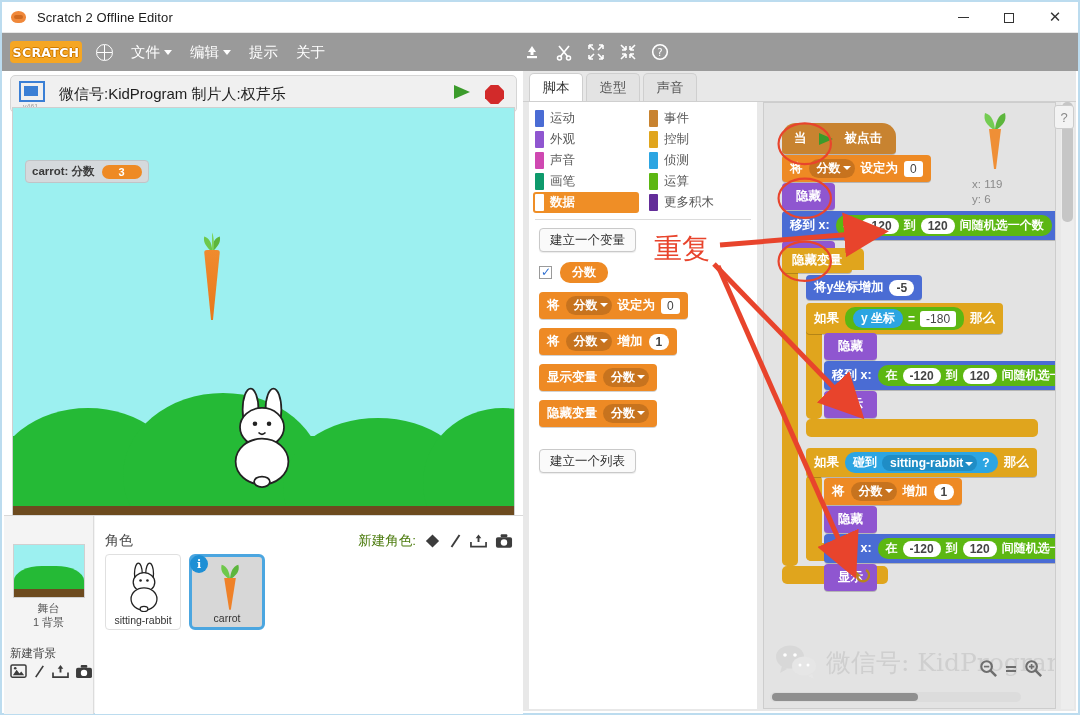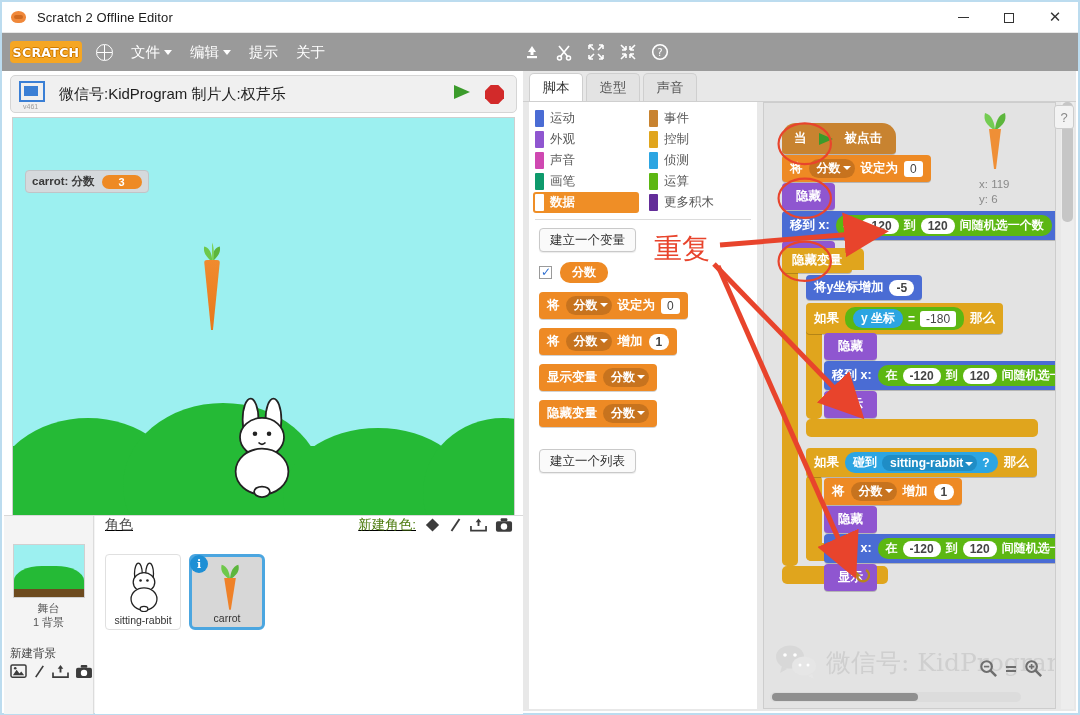--- a/index.html
+++ b/index.html
@@ -88,21 +88,21 @@
   .proj-icon .inner { position: absolute; left: 7px; top: 7px; width: 14px; height: 10px; background: #3a7fd5; }
   .proj-ver { position: absolute; left: 6px; bottom: -1px; font-size: 7px; color: #9b9b9b; }
   .proj-title { margin-left: 12px; font-size: 15px; color: #1d1d1d; }
   .flag-green {
     position: absolute; right: 46px; top: 9px; width: 0; height: 0;
     border-left: 16px solid #3b9b2b; border-top: 7px solid transparent; border-bottom: 7px solid transparent;
   }
   .stop-red { position: absolute; right: 12px; top: 9px; width: 19px; height: 19px; background: #d22a2a; border-radius: 3px; clip-path: polygon(30% 0,70% 0,100% 30%,100% 70%,70% 100%,30% 100%,0 70%,0 30%); }
 
   .stage {
-    position: absolute; left: 8px; top: 46px; width: 503px; height: 442px;
+    position: absolute; left: 8px; top: 36px; width: 503px; height: 442px;
     background: #9ff2f2; overflow: hidden; border: 1px solid #cfcfcf;
   }
   .sky { position: absolute; inset: 0; background: #9cf0f0; }
   .hills { position: absolute; left: -20px; bottom: 40px; width: 560px; height: 130px; }
   .hill { position: absolute; bottom: -50px; border-radius: 50%; background: #25ba36; }
   .ground { position: absolute; left: 0; bottom: 0; width: 100%; height: 42px; background: #6d4b1f; }
   .grass-strip { position: absolute; left: 0; bottom: 40px; width: 100%; height: 72px; background: #25ba36; }
 
   .carrot-sprite { position: absolute; left: 178px; top: 122px; width: 42px; height: 92px; }
   .car-leaf { position: absolute; left: 8px; top: 0; width: 26px; height: 26px; }
@@ -141,21 +141,21 @@
   .sprite-pane { position: absolute; left: 2px; top: 513px; width: 519px; height: 198px; background: #f4f4f4; border-top: 1px solid #d9d9d9; }
   .sprite-left { position: absolute; left: 0; top: 0; width: 90px; height: 198px; background: #f4f4f4; border-right: 1px solid #dcdcdc; }
   .stage-thumb-box { margin: 28px auto 0 auto; width: 72px; }
   .stage-thumb { width: 72px; height: 54px; background: #9cf0f0; position: relative; overflow: hidden; border: 1px solid #d0d0d0; }
   .st-grass { position: absolute; left: 0; bottom: 7px; width: 100%; height: 24px; background: #25ba36; border-radius: 40% 40% 0 0 / 60% 60% 0 0; }
   .st-ground { position: absolute; left: 0; bottom: 0; width: 100%; height: 8px; background: #6d4b1f; }
   .stage-thumb-label { text-align: center; font-size: 11px; color: #555; margin-top: 3px; line-height: 14px; }
   .new-bg-label { position: absolute; left: 6px; top: 130px; font-size: 11.5px; color: #444; text-align: center; }
   .mini-icons { position: absolute; left: 6px; top: 148px; display: flex; align-items: center; gap: 6px; color: #3c3c3c; }
   .sprite-right { position: absolute; left: 91px; top: 0; right: 0; height: 198px; background: #fff; }
-  .sprite-head { height: 34px; display: flex; align-items: flex-start; padding: 0 10px; text-decoration: underline; }
+  .sprite-head { height: 34px; display: flex; align-items: flex-end; padding: 0 10px; }
   .sp-title { font-size: 14px; color: #4a4a4a; }
   .sp-new { margin-left: auto; font-size: 13.5px; color: #4d7c0f; display: flex; align-items: center; gap: 8px; }
   .sprite-list { display: flex; gap: 8px; padding: 4px 10px; }
   .sp-item { width: 76px; height: 76px; border: 1px solid #e0e0e0; border-radius: 4px; background: #fff; position: relative; display: flex; flex-direction: column; align-items: center; justify-content: flex-end; }
   .sp-item.selected { background: #d7d7d7; border: 3px solid #4ba6e0; border-radius: 6px; }
   .sp-label { font-size: 10.5px; color: #333; padding-bottom: 3px; }
   .sp-info {
     position: absolute; left: -2px; top: -2px; width: 18px; height: 18px; border-radius: 50%;
     background: #1e8fd5; color: #fff; font-size: 11px; font-weight: bold;
     display: flex; align-items: center; justify-content: center;
@@ -200,21 +200,21 @@
   .blk.data { background: #ee8a24; }
   .drop { background: rgba(0,0,0,.16); border-radius: 10px; padding: 1px 14px 1px 8px; position: relative; font-size: 12px; }
   .drop:after { content:""; position: absolute; right: 4px; top: 7px; border-left: 4px solid transparent; border-right: 4px solid transparent; border-top: 4px solid #fff; }
   .inp-w { background: #fff; color: #444; border-radius: 3px; padding: 1px 6px; font-size: 12px; font-weight: normal; min-width: 14px; text-align: center; }
   .inp-r { background: #fff; color: #444; border-radius: 9px; padding: 1px 7px; font-size: 12px; font-weight: bold; min-width: 12px; text-align: center; }
 
   
   .scripts { position: absolute; left: 240px; top: 31px; right: 20px; bottom: 2px; background: #e3e3e3; border: 1px solid #cdcdcd; overflow: hidden; }
   .sprite-info { position: absolute; right: 18px; top: 8px; width: 84px; text-align: center; }
   .si-carrot { width: 40px; height: 62px; margin: 0 auto; position: relative; }
-  .si-xy { font-size: 11.5px; color: #8a8a8a; text-align: left; margin-left: 26px; line-height: 15px; }
+  .si-xy { font-size: 11.5px; color: #8a8a8a; text-align: left; margin-left: 19px; line-height: 15px; }
   .help-btn {
     position: absolute; right: -19px; top: 4px; width: 20px; height: 24px;
     background: #f3f3f3; border: 1px solid #cdcdcd; border-radius: 3px;
     display: flex; align-items: center; justify-content: center; font-size: 13px; color: #8a8a8a;
   }
   .watermark {
     position: absolute; left: 10px; bottom: 28px; display: flex; align-items: center; gap: 8px;
     color: #cfcfcf; font-size: 25px; font-family: "DejaVu Serif", serif; white-space: nowrap;
   }
   .zoom-ctrls { position: absolute; right: 12px; bottom: 30px; display: flex; align-items: center; gap: 6px; color: #6e6e6e; }

